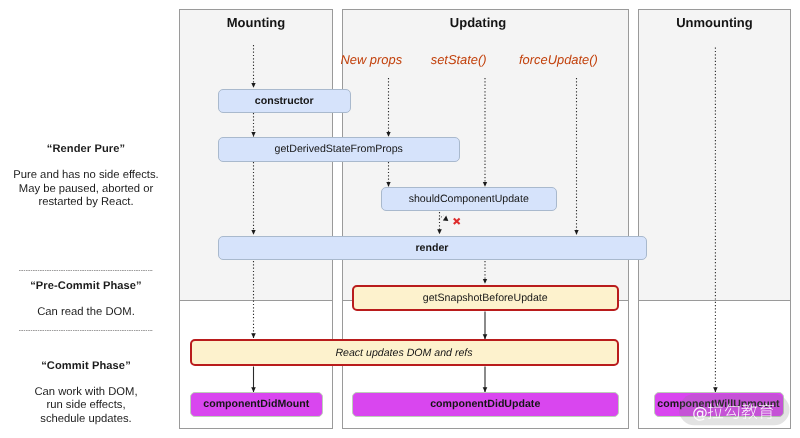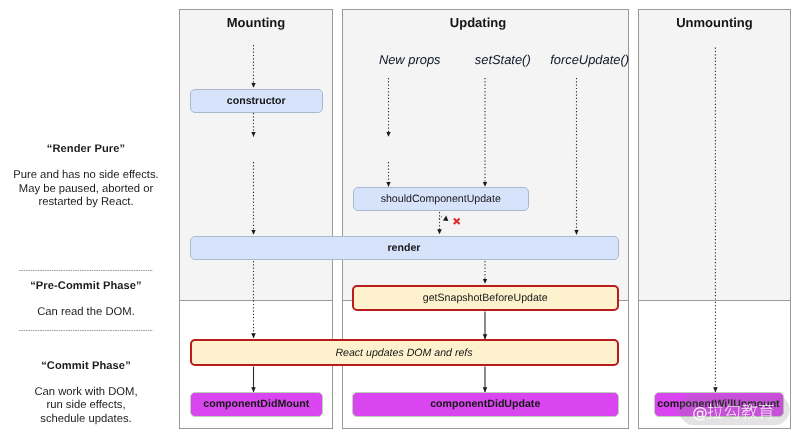--- a/index.html
+++ b/index.html
@@ -80,34 +80,34 @@
     position: absolute;
     box-sizing: border-box;
     border-radius: 5px;
     display: flex;
     align-items: center;
     justify-content: center;
     font-size: 10.6px;
     white-space: nowrap;
     color: #161616;
   }
-  .node.blue   { background: #d6e3fb; border: 1px solid #a9b9cd; }
+  .node.blue   { background: #d6e3fb; border: 1px solid #a9b9cd; margin-left: 28px; }
   .node.yellow { background: #fdf2cd; border: 2px solid #b91c1c; }
   .node.green  { background: #d946ef; border: 1px solid #bdd0b8; }
   .node.bold   { font-weight: bold; }
   .node.italic { font-style: italic; }
 
   
   .trigger {
     position: absolute;
     font-style: italic;
     font-size: 12.9px;
-    text-align: right;
-    white-space: nowrap;
-    color: #0f172a;
+    text-align: left;
+    white-space: nowrap;
+    color: #c2410c;
   }
 
   svg.overlay, svg.wm-layer {
     position: absolute;
     left: 0; top: 0;
     width: 800px; height: 438px;
     pointer-events: none;
   }
 </style>
 </head>
@@ -197,20 +197,21 @@
       <path d="M 438.8 219 L 443.2 215.6" stroke="#2b2b2b" stroke-width="1.0" fill="none" stroke-dasharray="1.1 1.6"></path>
       <path d="M 446.2 215.6 L 448.3 220.9 L 442.9 220.6 z" fill="#1a1a1a"></path>
       <g stroke="#dd2c2c" stroke-width="2.1" stroke-linecap="butt">
         <line x1="453.8" y1="218.4" x2="459.6" y2="224.0"></line>
         <line x1="459.6" y1="218.4" x2="453.8" y2="224.0"></line>
       </g>
     </g>
   </svg>
 
   <div class="node blue bold" style="left:189.5px;top:88.5px;width:133.5px;height:24.5px;">constructor</div>
+  <div class="node blue" style="left:189.5px;top:137px;width:242.5px;height:24.5px;">getDerivedStateFromProps</div>
   <div class="node blue" style="left:352.5px;top:186.5px;width:176.5px;height:24.5px;">shouldComponentUpdate</div>
   <div class="node blue bold" style="left:189.5px;top:235.5px;width:429px;height:24.5px;">render</div>
   <div class="node yellow" style="left:352px;top:284.5px;width:266.5px;height:26.5px;">getSnapshotBeforeUpdate</div>
   <div class="node yellow italic" style="left:189.5px;top:339px;width:429px;height:27px;">React updates DOM and refs</div>
   <div class="node green bold" style="left:189.5px;top:392px;width:133.5px;height:24.5px;">componentDidMount</div>
   <div class="node green bold" style="left:352px;top:392px;width:266.5px;height:24.5px;text-align:right;">componentDidUpdate</div>
   <div class="node green bold" style="left:653.5px;top:392px;width:130px;height:24.5px;">componentWillUnmount</div>
 
   <svg class="wm-layer" viewBox="0 0 800 438">
     <rect x="678.9" y="394.1" width="110.6" height="31.1" rx="15.55" fill="#808080" fill-opacity="0.22"></rect>

